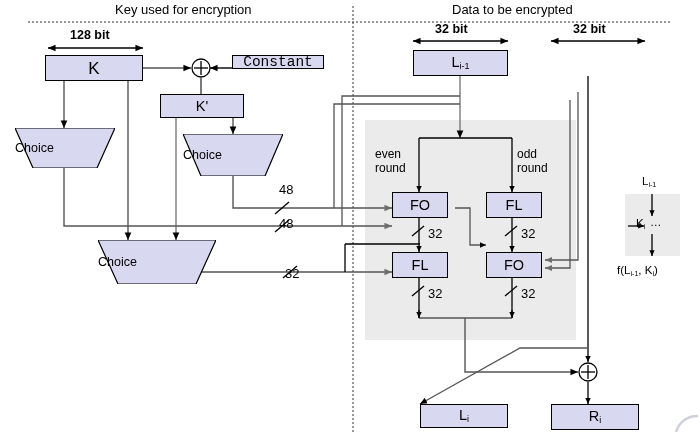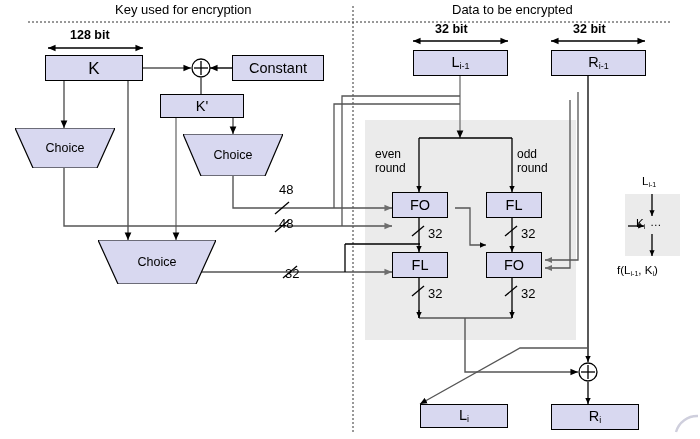--- a/index.html
+++ b/index.html
@@ -7,21 +7,21 @@
        font-family:"Liberation Sans","DejaVu Sans",sans-serif;color:#000;}
   #stage{position:absolute;left:0;top:0;width:700px;height:439px;border-radius:12px;}
   svg.layer{position:absolute;left:0;top:0;width:700px;height:439px;}
   .node{position:absolute;box-sizing:border-box;display:flex;align-items:center;
         justify-content:center;background:#d8d8f0;border:1px solid #000;}
   .node span{line-height:1;}
   .title{position:absolute;font-size:13px;color:#000;white-space:nowrap;}
   .wlabel{position:absolute;font-size:13px;color:#000;white-space:nowrap;}
   .rlabel{position:absolute;font-size:12px;color:#000;white-space:nowrap;line-height:1.15;}
   .dimlabel{position:absolute;font-size:12.5px;white-space:nowrap;font-weight:bold;}
-  .trap{position:absolute;display:flex;align-items:center;justify-content:center;}
+  .trap{position:absolute;display:flex;align-items:center;}
   .trap svg{position:absolute;left:0;top:0;}
   .trap span{position:relative;font-size:12.5px;}
   .legend{position:absolute;}
   .legend .gbox{position:absolute;background:#ebebeb;}
   .legend .lt{position:absolute;font-size:11.5px;white-space:nowrap;}
   .bigfont{font-size:17px;}
   .medfont{font-size:14.5px;}
   sub{font-size:0.62em;vertical-align:-0.25em;}
 </style>
 </head>
@@ -138,21 +138,21 @@
   </svg>
 
   <div class="dimlabel" style="left:70px;top:28px;">128 bit</div>
   <div class="dimlabel" style="left:435px;top:22px;">32 bit</div>
   <div class="dimlabel" style="left:573px;top:22px;">32 bit</div>
 
   <div class="node" style="left:45px;top:55px;width:98px;height:26px;">
     <span class="bigfont">K</span>
   </div>
 
-  <div class="node" style="left:232px;top:55px;width:92px;height:26px;">
+  <div class="node" style="left:232px;top:55px;width:92px;height:14px;font-family:Liberation Mono, monospace;">
     <span class="medfont">Constant</span>
   </div>
 
   <div class="node" style="left:160px;top:94px;width:84px;height:24px;">
     <span class="medfont">K'</span>
   </div>
 
   <div class="trap" style="left:15px;top:128px;width:100px;height:40px;">
     <svg width="100" height="40">
       <polygon points="0,0 100,0 82,40 18,40" fill="#d8d8f0" stroke="#000" stroke-width="1.2"></polygon>
@@ -175,23 +175,20 @@
   </div>
 
   <div class="wlabel" style="left:279px;top:182px;">48</div>
   <div class="wlabel" style="left:279px;top:216px;">48</div>
   <div class="wlabel" style="left:285px;top:266px;">32</div>
 
   <div class="node" style="left:413px;top:50px;width:95px;height:26px;">
     <span class="medfont"><span>L</span><sub>i-1</sub></span>
   </div>
 
-  <div class="node" style="left:551px;top:50px;width:95px;height:26px;">
-    <span class="medfont"><span>R</span><sub>i-1</sub></span>
-  </div>
 
   <div class="rlabel" style="left:375px;top:148px;">
     <span>even</span><br>
     <span>round</span>
   </div>
   <div class="rlabel" style="left:517px;top:148px;">
     <span>odd</span><br>
     <span>round</span>
   </div>
 

